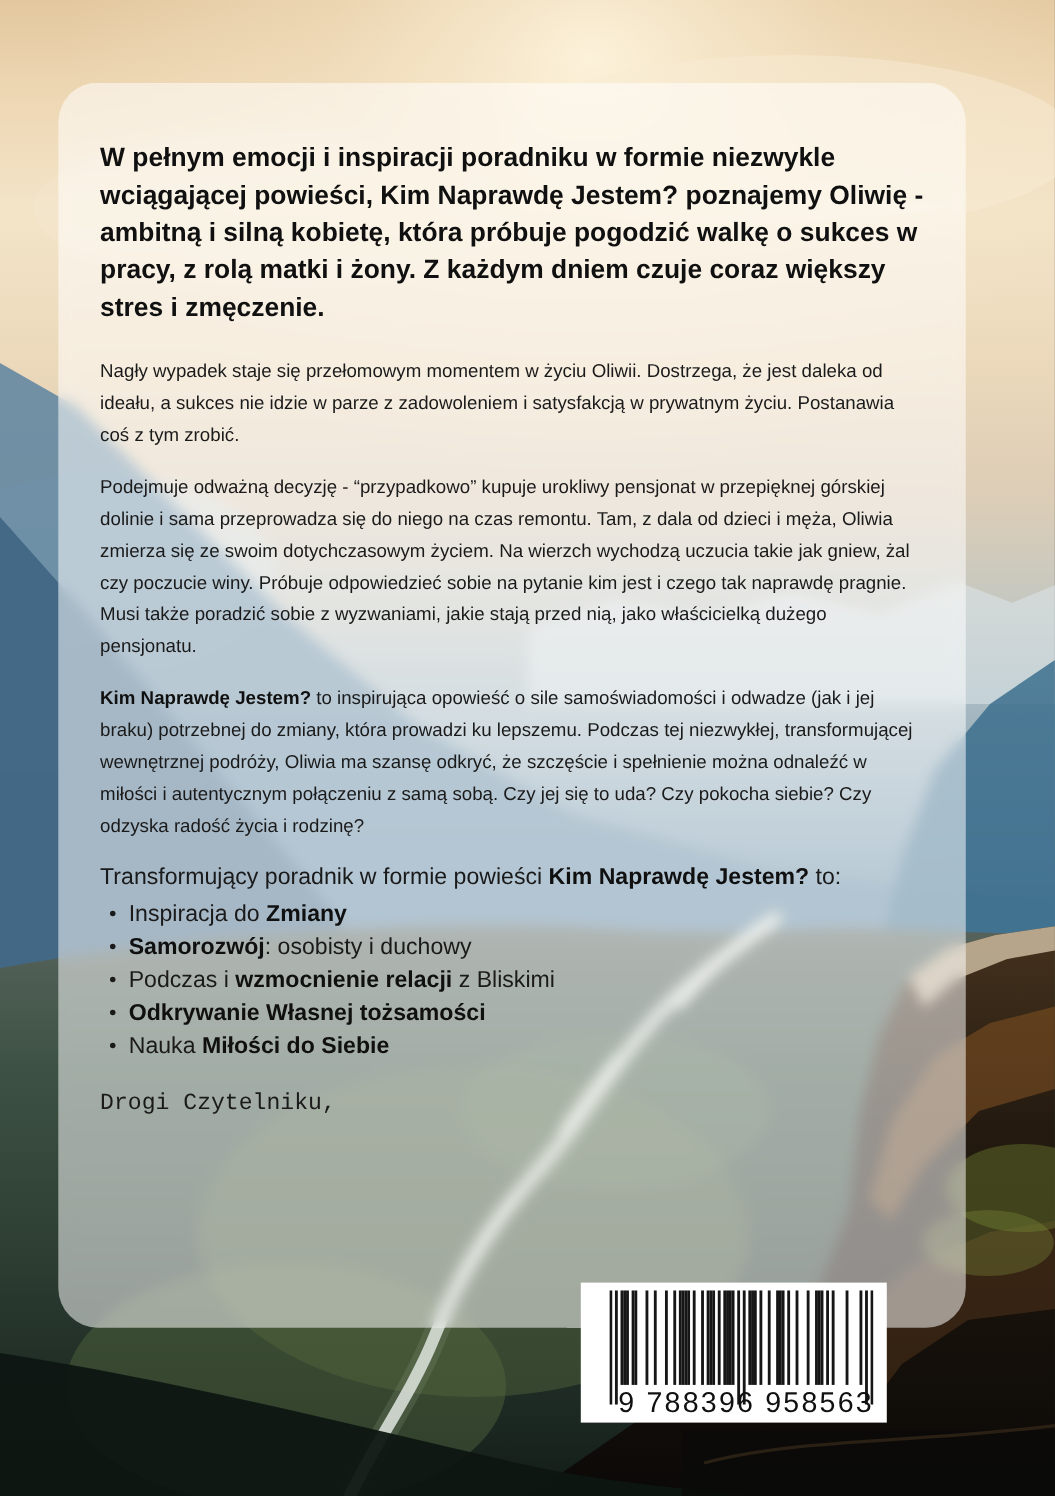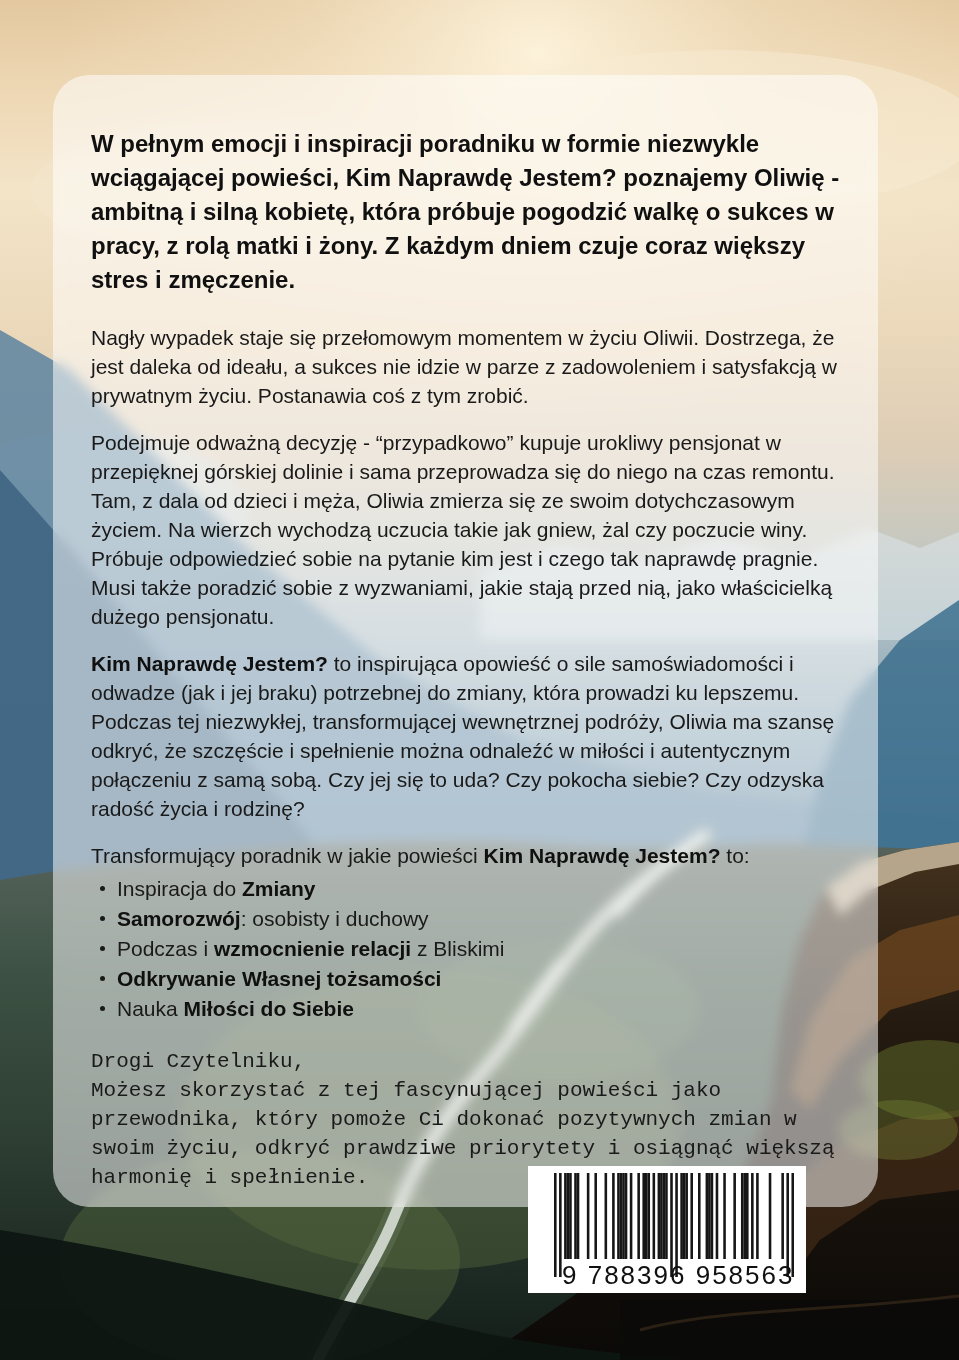--- a/index.html
+++ b/index.html
@@ -8,21 +8,21 @@
 
   .card{
     position:absolute;left:53px;top:75px;width:825px;height:1132px;
     border-radius:36px;background:rgba(255,255,255,0.53);
     backdrop-filter:blur(6px);-webkit-backdrop-filter:blur(6px);
     box-sizing:border-box;overflow:hidden;
   }
   .content{padding:52px 36px 0 38px;color:#1a1a1a;}
   .content p{margin:0 0 18px 0;}
   p.intro{font-weight:700;font-size:24px;line-height:34px;margin-bottom:26px;color:#111;}
-  p.body-par{font-size:21px;line-height:29px;}
+  p.body-par{font-size:17px;line-height:29px;}
   .content b{font-weight:700;color:#101010;}
   p.features-header{font-size:21px;line-height:29px;margin-bottom:4px;}
   ul.features{list-style:none;margin:0 0 18px 0;padding:0;}
   ul.features li{position:relative;font-size:21px;line-height:29px;padding-left:26px;margin:1px 0;}
   ul.features li::before{content:"";position:absolute;left:9px;top:12px;width:5px;height:5px;border-radius:50%;background:#1a1a1a;}
   .closing{margin-top:24px;font-family:Liberation Mono, monospace;}
   .salutation{font-size:21px;line-height:29px;}
   p.closing-body{font-size:21px;line-height:29px;margin-top:0;}
 
   .publisher{position:absolute;left:84px;top:1228px;width:124px;display:flex;flex-direction:column;align-items:center;}
@@ -112,32 +112,31 @@
     <path d="M640,1330 C720,1308 830,1312 959,1296" stroke="#3f2f1c" stroke-width="3" fill="none" opacity="0.6"></path>
   </svg>
 
   <div class="card">
     <div class="content">
       <p class="intro"><b>W pełnym emocji i inspiracji poradniku w formie niezwykle wciągającej powieści, Kim Naprawdę Jestem? poznajemy Oliwię - ambitną i silną kobietę, która próbuje pogodzić walkę o sukces w pracy, z rolą matki i żony. Z każdym dniem czuje coraz większy stres i zmęczenie.</b></p>
       <p class="body-par"><span>Nagły wypadek staje się przełomowym momentem w życiu Oliwii. Dostrzega, że jest daleka od ideału, a sukces nie idzie w parze z zadowoleniem i satysfakcją w prywatnym życiu. Postanawia coś z tym zrobić.</span></p>
       <p class="body-par"><span>Podejmuje odważną decyzję - “przypadkowo” kupuje urokliwy pensjonat w przepięknej górskiej dolinie i sama przeprowadza się do niego na czas remontu. Tam, z dala od dzieci i męża, Oliwia zmierza się ze swoim dotychczasowym życiem. Na wierzch wychodzą uczucia takie jak gniew, żal czy poczucie winy. Próbuje odpowiedzieć sobie na pytanie kim jest i czego tak naprawdę pragnie. Musi także poradzić sobie z wyzwaniami, jakie stają przed nią, jako właścicielką dużego pensjonatu.</span></p>
       <p class="body-par"><b>Kim Naprawdę Jestem?</b><span> to inspirująca opowieść o sile samoświadomości i odwadze (jak i jej braku) potrzebnej do zmiany, która prowadzi ku lepszemu. Podczas tej niezwykłej, transformującej wewnętrznej podróży, Oliwia ma szansę odkryć, że szczęście i spełnienie można odnaleźć w miłości i autentycznym połączeniu z samą sobą. Czy jej się to uda? Czy pokocha siebie? Czy odzyska radość życia i rodzinę?</span></p>
 
-      <p class="features-header"><span>Transformujący poradnik w jakie powieści </span><b>Kim Naprawdę Jestem?</b><span> to:</span></p>
+      <p class="features-header"><span>Transformujący poradnik w formie powieści </span><b>Kim Naprawdę Jestem?</b><span> to:</span></p>
       <ul class="features">
         <li><span>Inspiracja do </span><b>Zmiany</b></li>
         <li><b>Samorozwój</b><span>: osobisty i duchowy</span></li>
         <li><span>Podczas i </span><b>wzmocnienie relacji</b><span> z Bliskimi</span></li>
         <li><b>Odkrywanie Własnej tożsamości</b></li>
         <li><span>Nauka </span><b>Miłości do Siebie</b></li>
       </ul>
 
       <div class="closing">
         <div class="salutation">Drogi Czytelniku,</div>
-        <p class="closing-body"><span>Możesz skorzystać z tej fascynującej powieści jako przewodnika, który pomoże Ci dokonać pozytywnych zmian w swoim życiu, odkryć prawdziwe priorytety i osiągnąć większą harmonię i spełnienie.</span></p>
       </div>
     </div>
   </div>
 
 
   <div class="barcode">
     <svg id="barcode-svg" viewBox="0 0 240 104" preserveAspectRatio="none">
         <rect x="0.00" y="0" width="2.58" height="104"></rect>
         <rect x="5.05" y="0" width="2.58" height="104"></rect>
         <rect x="10.11" y="0" width="2.58" height="86"></rect>

